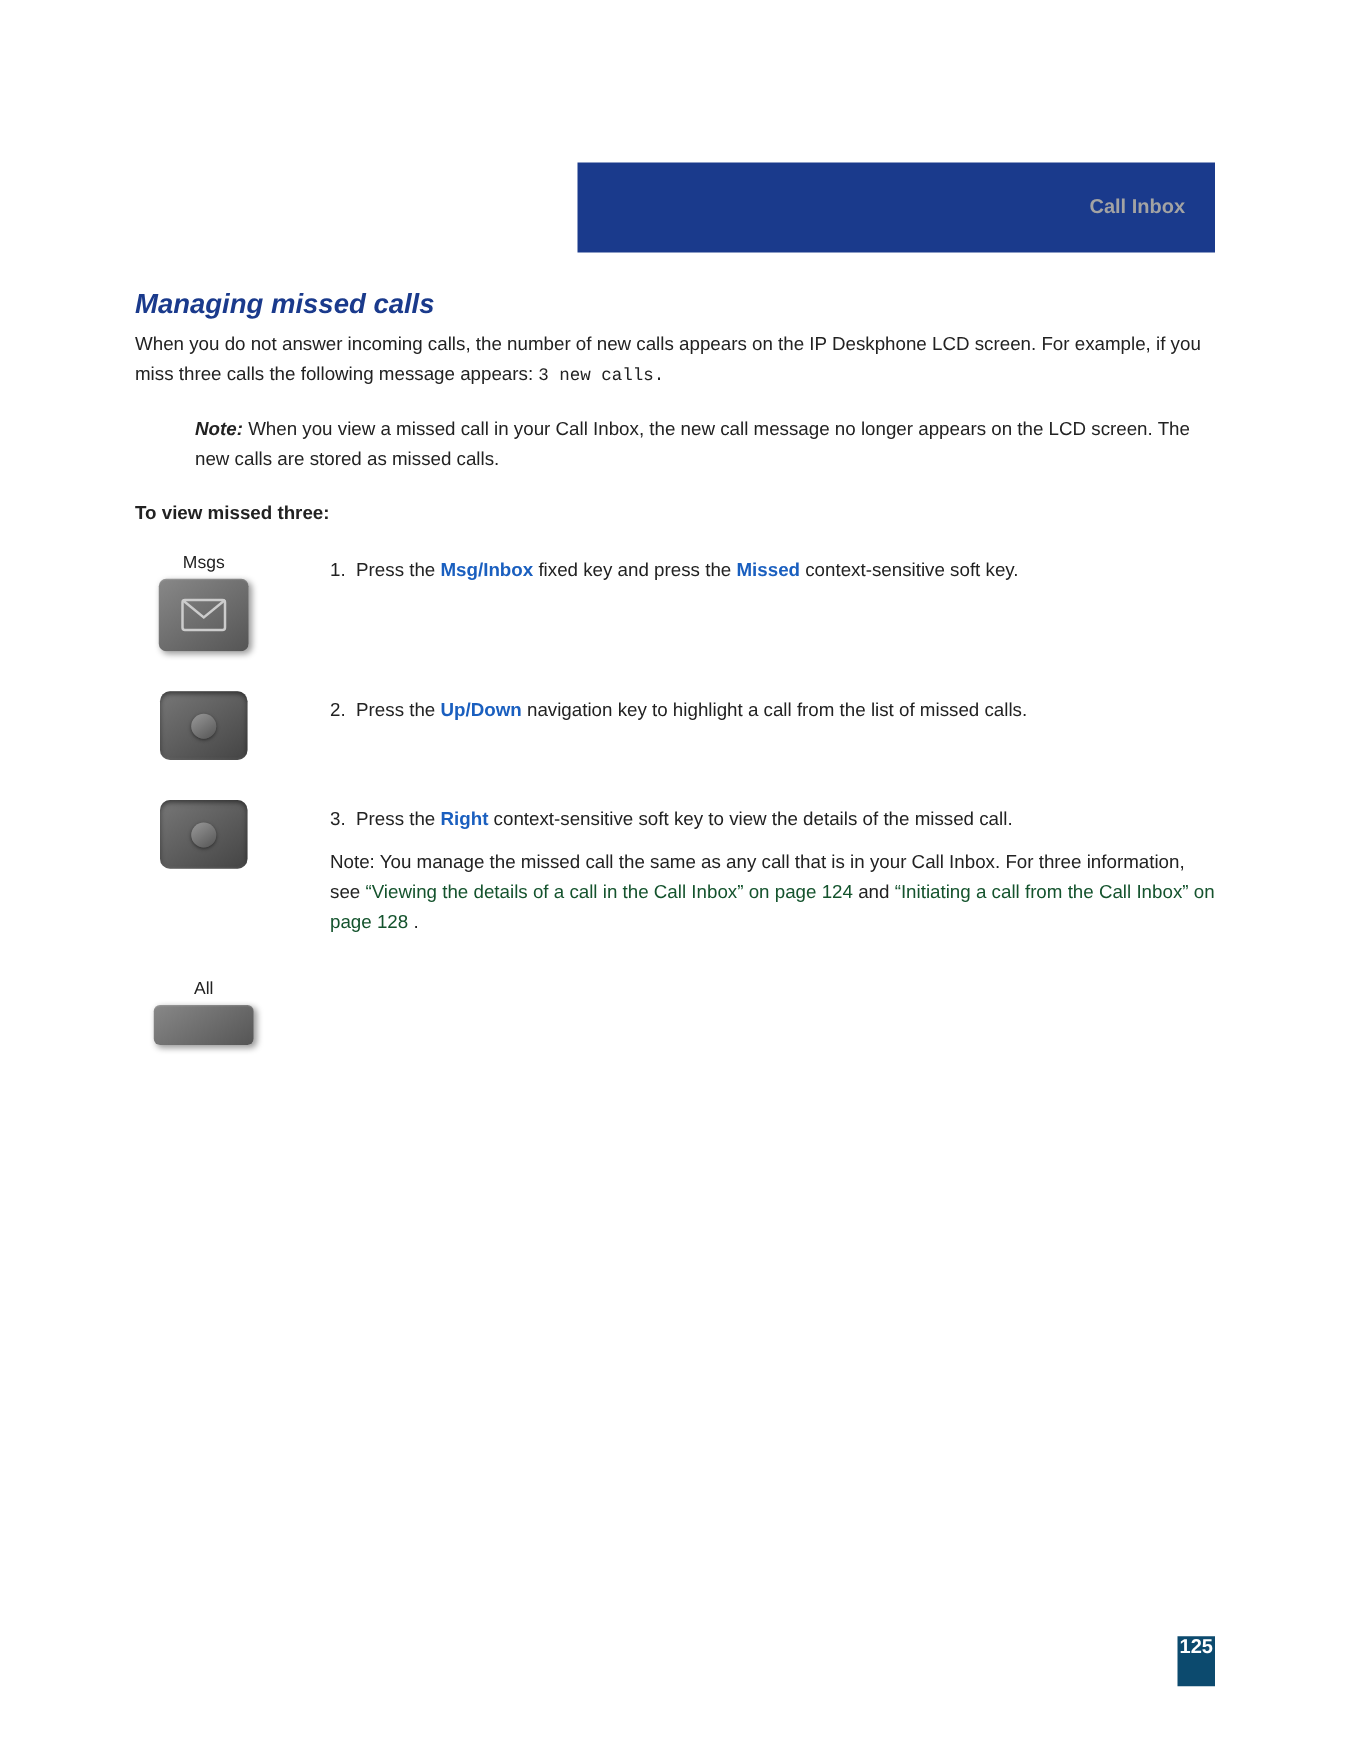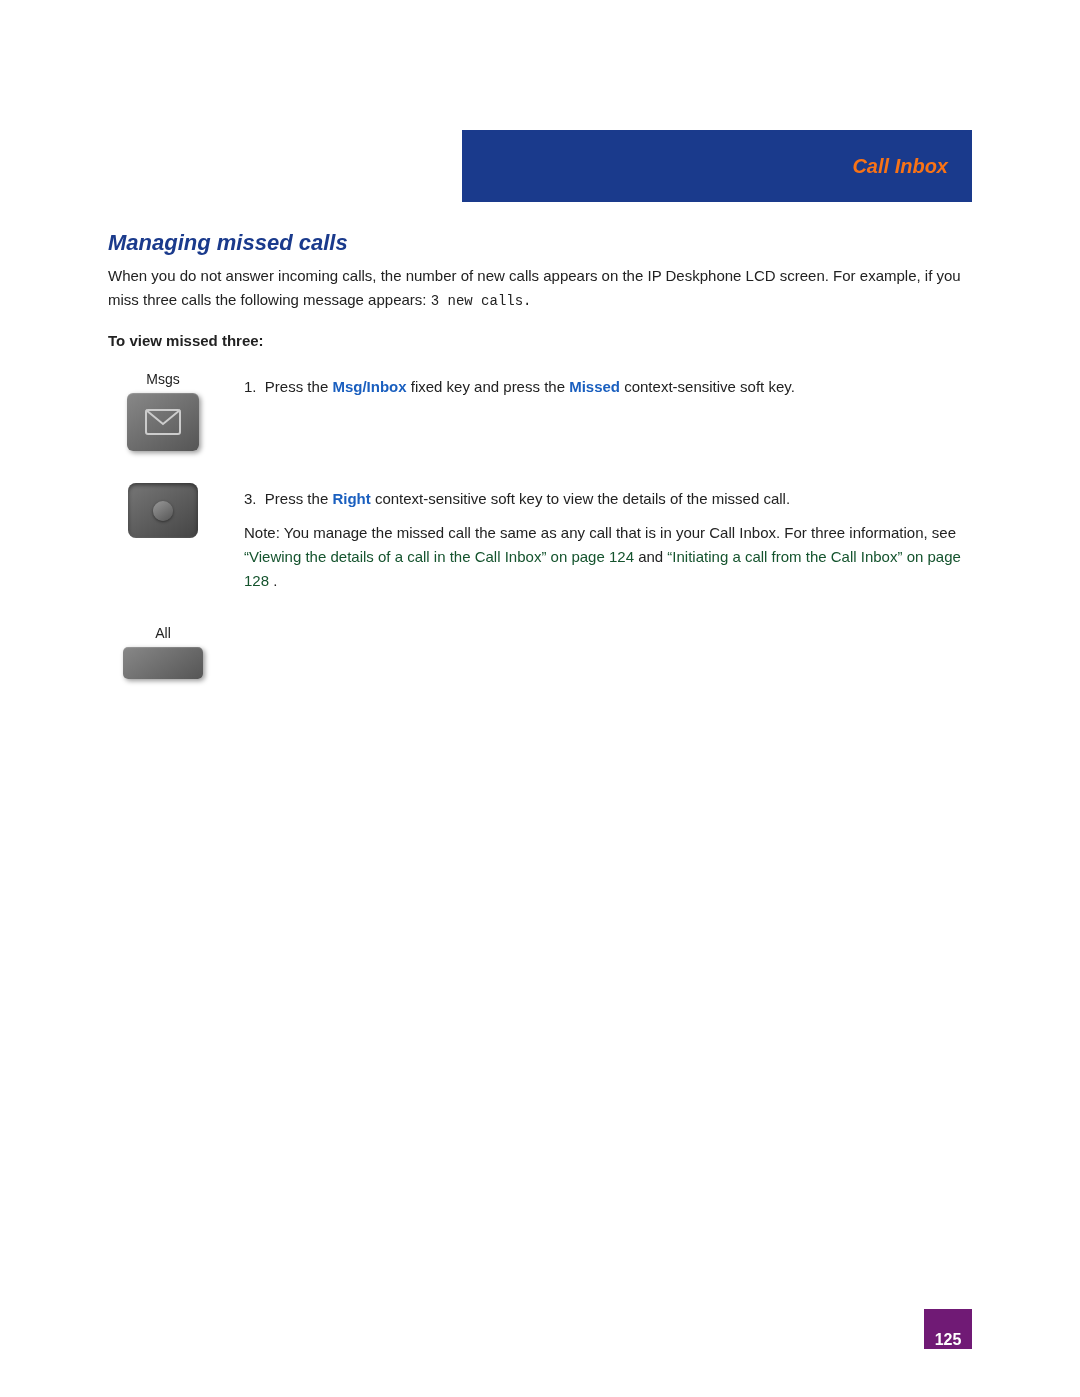--- a/index.html
+++ b/index.html
@@ -22,24 +22,23 @@
       width: 510px;
       height: 72px;
       background: #1a3a8c;
       display: flex;
       align-items: center;
       justify-content: flex-end;
       padding-right: 24px;
     }
 
     .header-title {
-      color: #f97316;
-      font-size: 20px;
-      font-weight: bold;
-      font-style: italic;
+      color: #a3a3a3;
+      font-size: 16px;
+      font-weight: bold;
     }
 
     
     .content {
       position: absolute;
       top: 230px;
       left: 108px;
       right: 108px;
     }
 
@@ -86,21 +85,21 @@
     .steps-container {
       display: flex;
       flex-direction: column;
       gap: 32px;
       margin-top: 10px;
     }
 
     .step-row {
       display: flex;
       align-items: flex-start;
-      gap: 26px;
+      gap: 46px;
     }
 
     .step-icon-area {
       display: flex;
       flex-direction: column;
       align-items: center;
       min-width: 110px;
       gap: 6px;
     }
 
@@ -175,25 +174,25 @@
       margin-top: 10px;
       font-size: 15px;
       line-height: 1.6;
     }
 
     
     .page-number-box {
       position: absolute;
       bottom: 48px;
       right: 108px;
-      width: 48px;
+      width: 30px;
       height: 40px;
-      background: #701a75;
-      display: flex;
-      align-items: flex-end;
+      background: #0c4a6e;
+      display: flex;
+      align-items: flex-start;
       justify-content: center;
       color: #ffffff;
       font-size: 16px;
       font-weight: bold;
     }
   </style>
 </head>
 <body>
 
 <div class="header-banner">
@@ -202,40 +201,54 @@
 
 <div class="content">
 
   <h1 class="section-title">Managing missed calls</h1>
 
   <p class="intro-text">
     <span>When you do not answer incoming calls, the number of new calls appears on the IP Deskphone LCD screen. For example, if you miss three calls the following message appears:</span>
     <code>3 new calls.</code>
   </p>
 
+  <div class="note-block">
+    <span class="note-label">Note:</span>
+    <span> When you view a missed call in your Call Inbox, the new call message no longer appears on the LCD screen. The new calls are stored as missed calls.</span>
+  </div>
 
   <p class="to-view-heading">To view missed three:</p>
 
   <div class="steps-container">
 
     <div class="step-row">
       <div class="step-icon-area">
         <span class="step-icon-label">Msgs</span>
         <div class="key-btn key-envelope">
           <svg width="38" height="28" viewBox="0 0 38 28">
             <rect x="2" y="2" width="34" height="24" rx="2" ry="2" fill="none" stroke="#ccc" stroke-width="2"></rect>
             <polyline points="2,2 19,16 36,2" fill="none" stroke="#ccc" stroke-width="2"></polyline>
           </svg>
         </div>
       </div>
       <div class="step-text">
         <span>1.&nbsp;&nbsp;</span>Press the <span class="blue-bold">Msg/Inbox</span> fixed key and press the <span class="blue-bold">Missed</span> context-sensitive soft key.
       </div>
     </div>
 
+    <div class="step-row">
+      <div class="step-icon-area">
+        <div class="nav-key-shape">
+          <div class="nav-center-btn"></div>
+        </div>
+      </div>
+      <div class="step-text">
+        <span>2.&nbsp;&nbsp;</span>Press the <span class="blue-bold">Up/Down</span> navigation key to highlight a call from the list of missed calls.
+      </div>
+    </div>
 
     <div class="step-row">
       <div class="step-icon-area">
         <div class="nav-key-shape">
           <div class="nav-center-btn"></div>
         </div>
       </div>
       <div class="step-text">
         <span>3.&nbsp;&nbsp;</span>Press the <span class="blue-bold">Right</span> context-sensitive soft key to view the details of the missed call.
         <div class="step-note">

